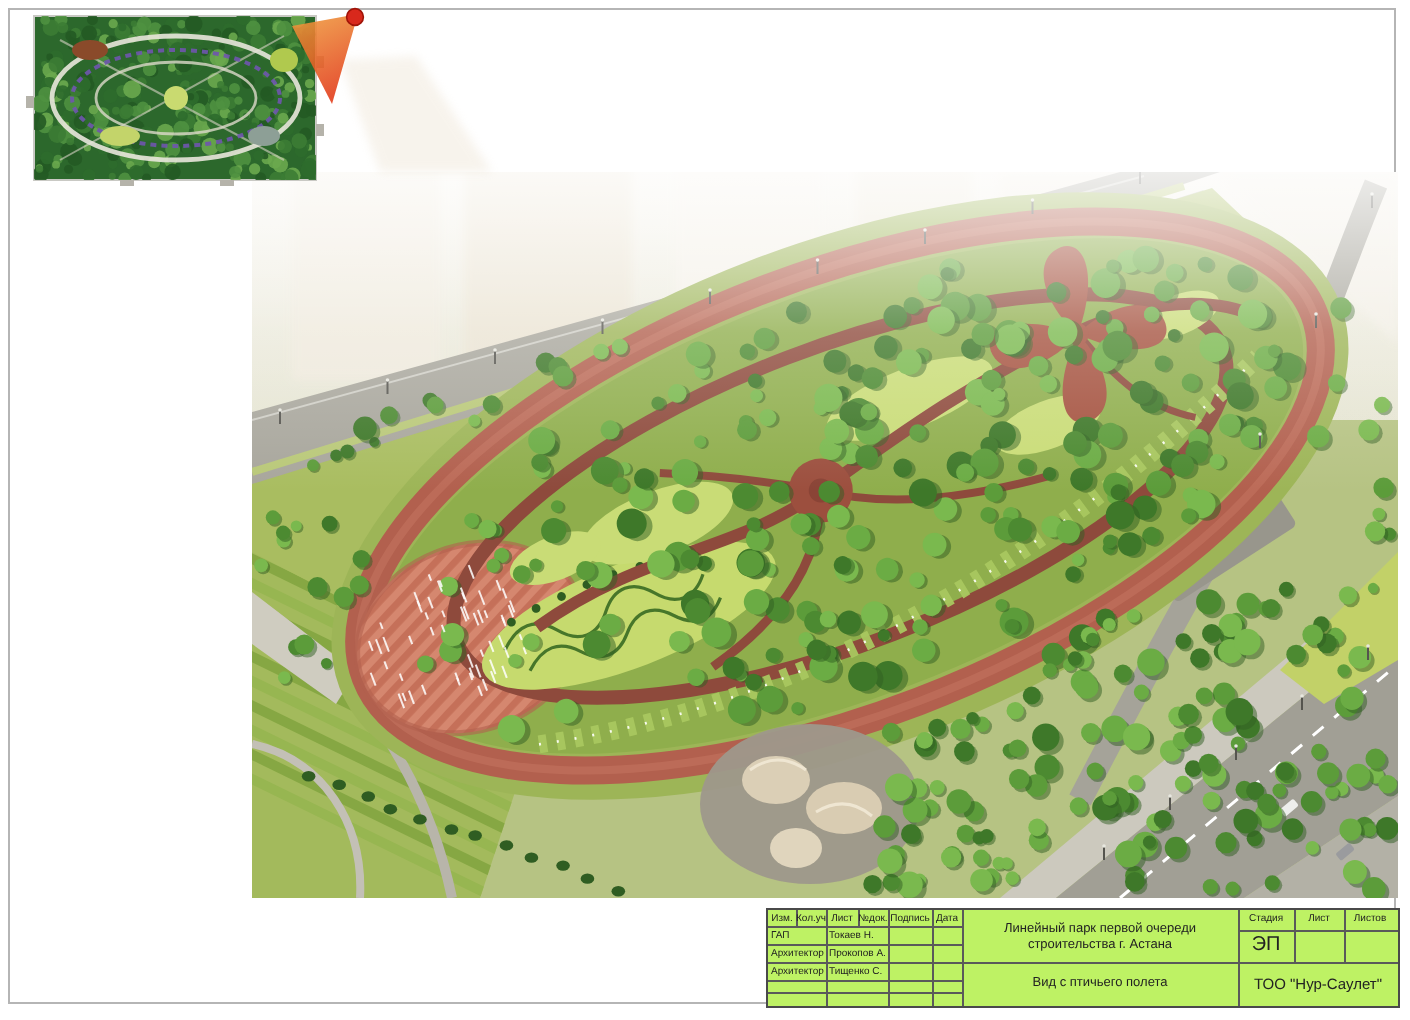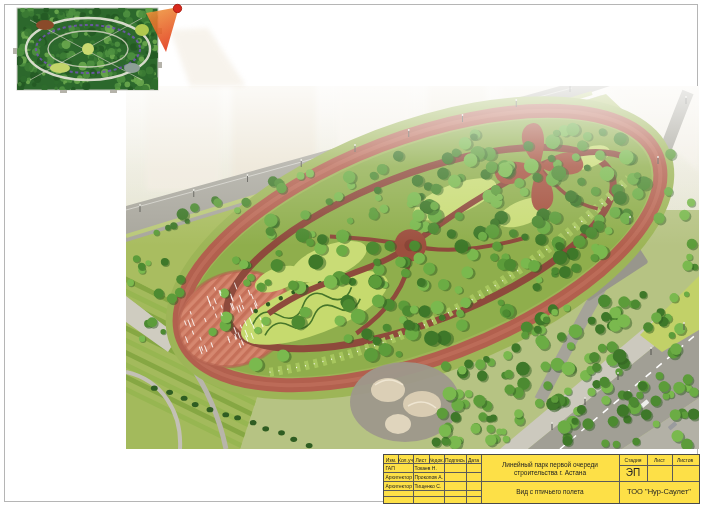--- a/index.html
+++ b/index.html
@@ -3,21 +3,21 @@
 <meta charset="utf-8">
 <style>
   html,body{margin:0;padding:0;}
   body{width:705px;height:510px;background:#ffffff;position:relative;overflow:hidden;
        font-family:"Liberation Sans",sans-serif;}
   #frame{position:absolute;left:4px;top:4px;width:694px;height:498px;
          border:1.5px solid #b5b5b5;box-sizing:border-box;}
   #scene{position:absolute;left:0;top:0;}
   
   #tb{position:absolute;left:383px;top:454px;width:317px;height:49.5px;
-      border:1px solid #4a4a4a;box-sizing:border-box;background:#fde047;}
+      border:1px solid #4a4a4a;box-sizing:border-box;background:#bef264;}
   .vl{position:absolute;width:1px;background:#5a5a5a;}
   .hl{position:absolute;height:1px;background:#5a5a5a;}
   .lbl{position:absolute;color:#222;line-height:1;white-space:nowrap;}
   .c{transform:translate(-50%,-50%);text-align:center;}
   .f5{font-size:5px;} .f6{font-size:6.5px;}
   .f10{font-size:10px;} .f8{font-size:7.5px;}
 </style>
 </head>
 <body>
 

